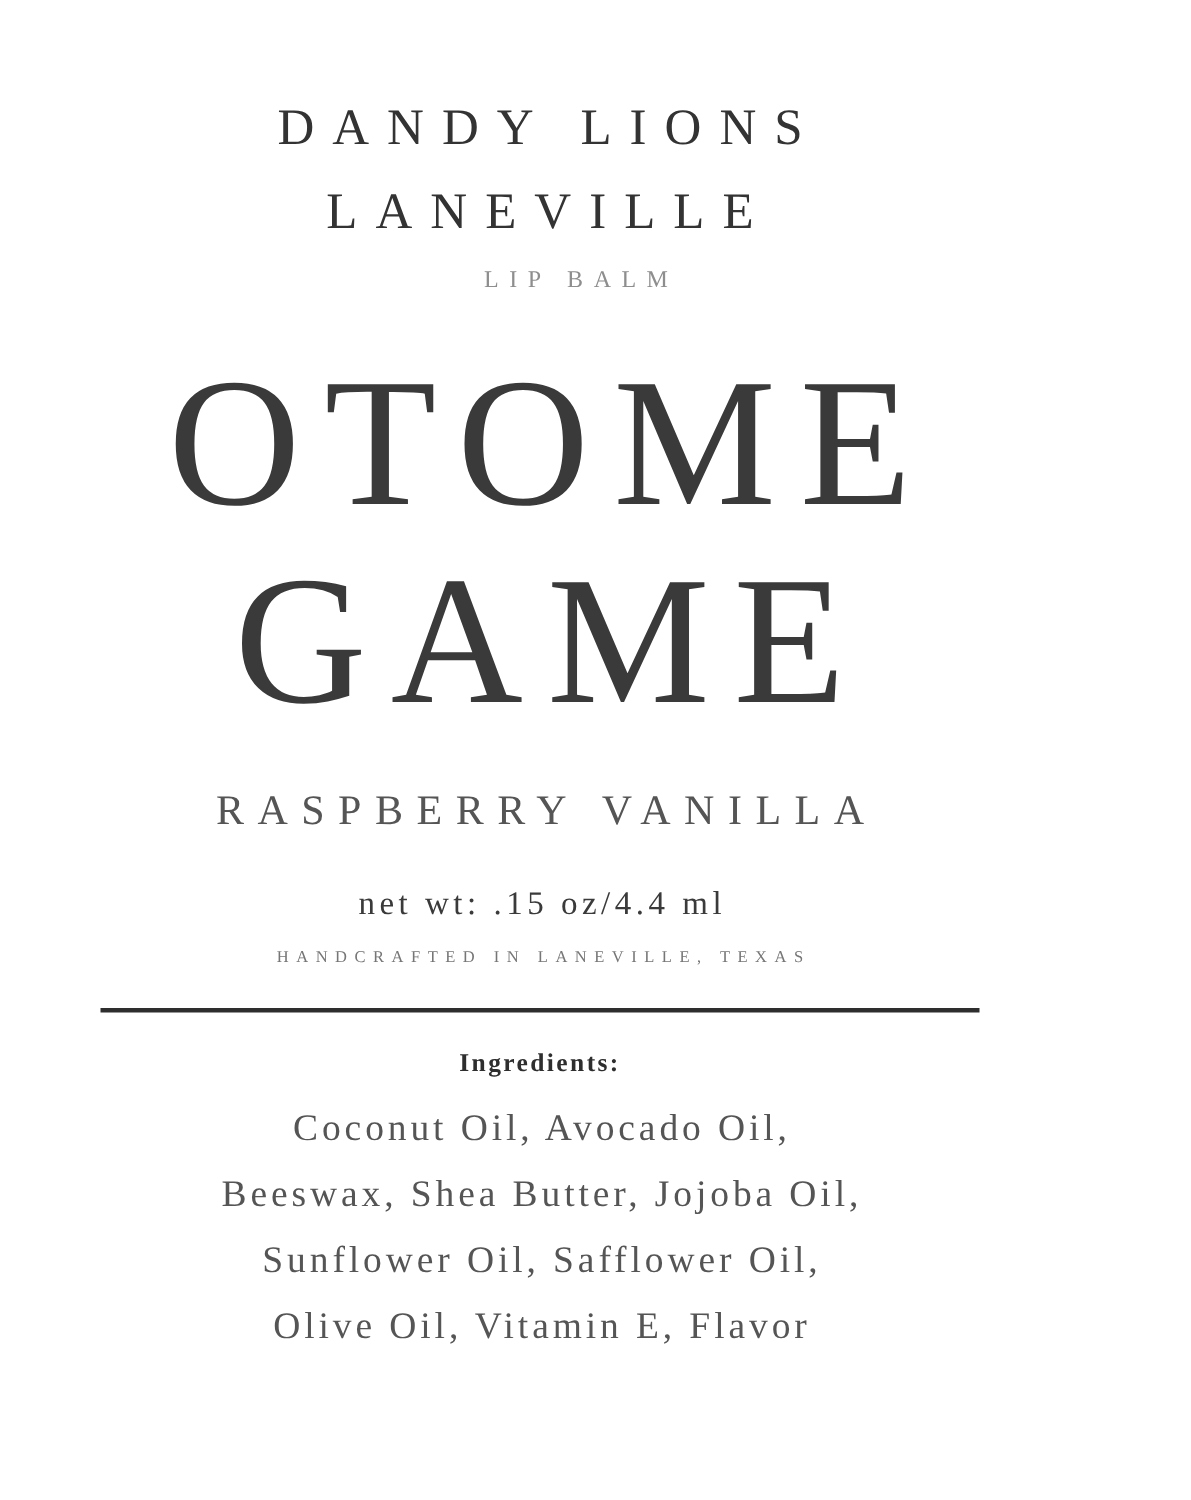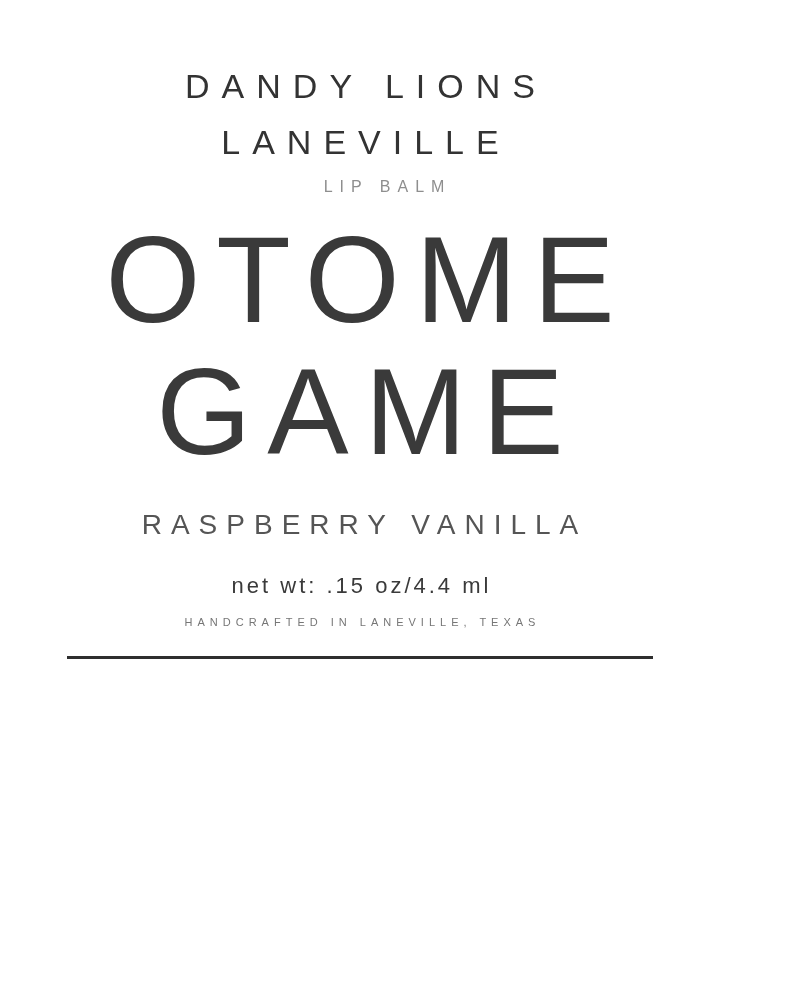--- a/index.html
+++ b/index.html
@@ -14,20 +14,21 @@
     color: #333333;
     overflow: hidden;
   }
 
   .label {
     position: relative;
     width: 720px;
     height: 1000px;
     background: #ffffff;
     box-sizing: border-box;
+    font-family: Liberation Serif, serif;
   }
 
   .center { text-align: center; }
 
   
   .brand-block {
     padding-top: 58px;
   }
   .brand-line {
     font-size: 34px;
@@ -44,21 +45,21 @@
     letter-spacing: 7px;
     color: #8e8e8e;
     line-height: 26px;
     text-indent: 7px;
     margin-top: 4px;
     padding-left: 48px;
   }
 
   
   .hero-block {
-    margin-top: 14px;
+    margin-top: 30px;
   }
   .hero-line {
     font-size: 122px;
     font-weight: 200;
     letter-spacing: 16px;
     color: #3a3a3a;
     line-height: 132px;
     text-indent: 16px;
     white-space: nowrap;
   }
@@ -149,14 +150,23 @@
 
   <div class="flavor center">RASPBERRY VANILLA</div>
 
   <div class="details-block center">
     <div class="netwt">net wt: .15 oz/4.4 ml</div>
     <div class="origin">HANDCRAFTED IN LANEVILLE, TEXAS</div>
   </div>
 
   <div class="divider"></div>
 
+  <div class="ingredients-block center">
+    <div class="ingredients-heading">Ingredients:</div>
+    <div class="ingredients-list">
+      <div class="ingredient-line">Coconut Oil, Avocado Oil,</div>
+      <div class="ingredient-line">Beeswax, Shea Butter, Jojoba Oil,</div>
+      <div class="ingredient-line">Sunflower Oil, Safflower Oil,</div>
+      <div class="ingredient-line">Olive Oil, Vitamin E, Flavor</div>
+    </div>
+  </div>
 
 </div>
 
 </body></html>

